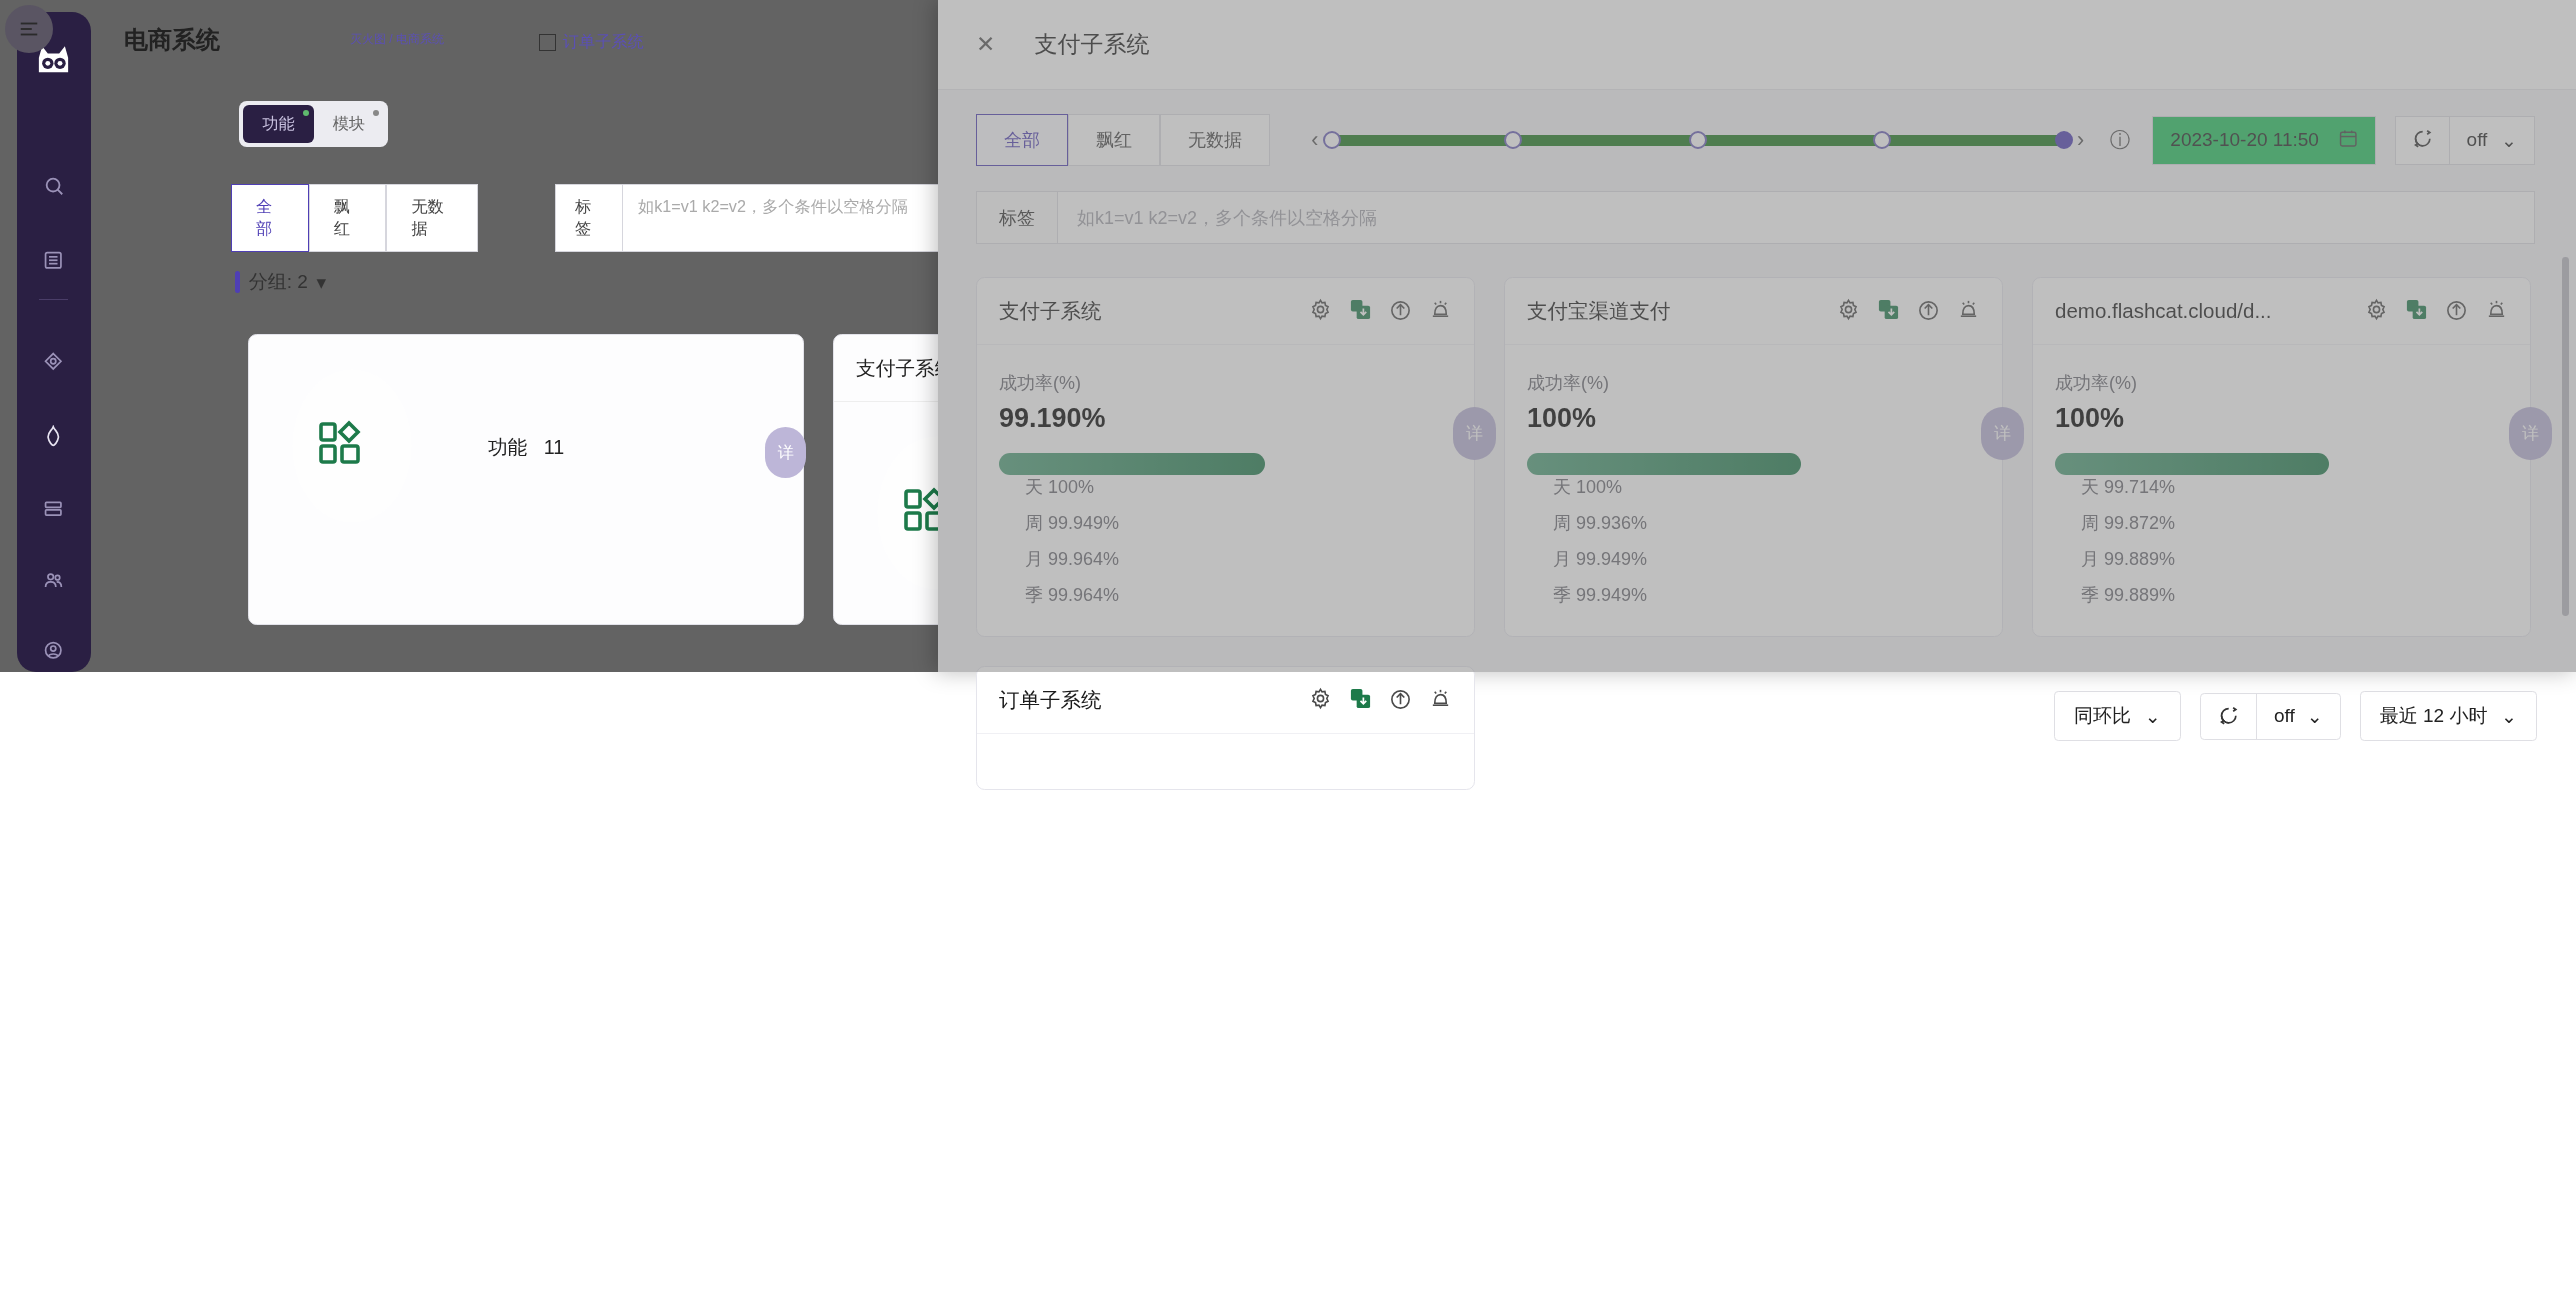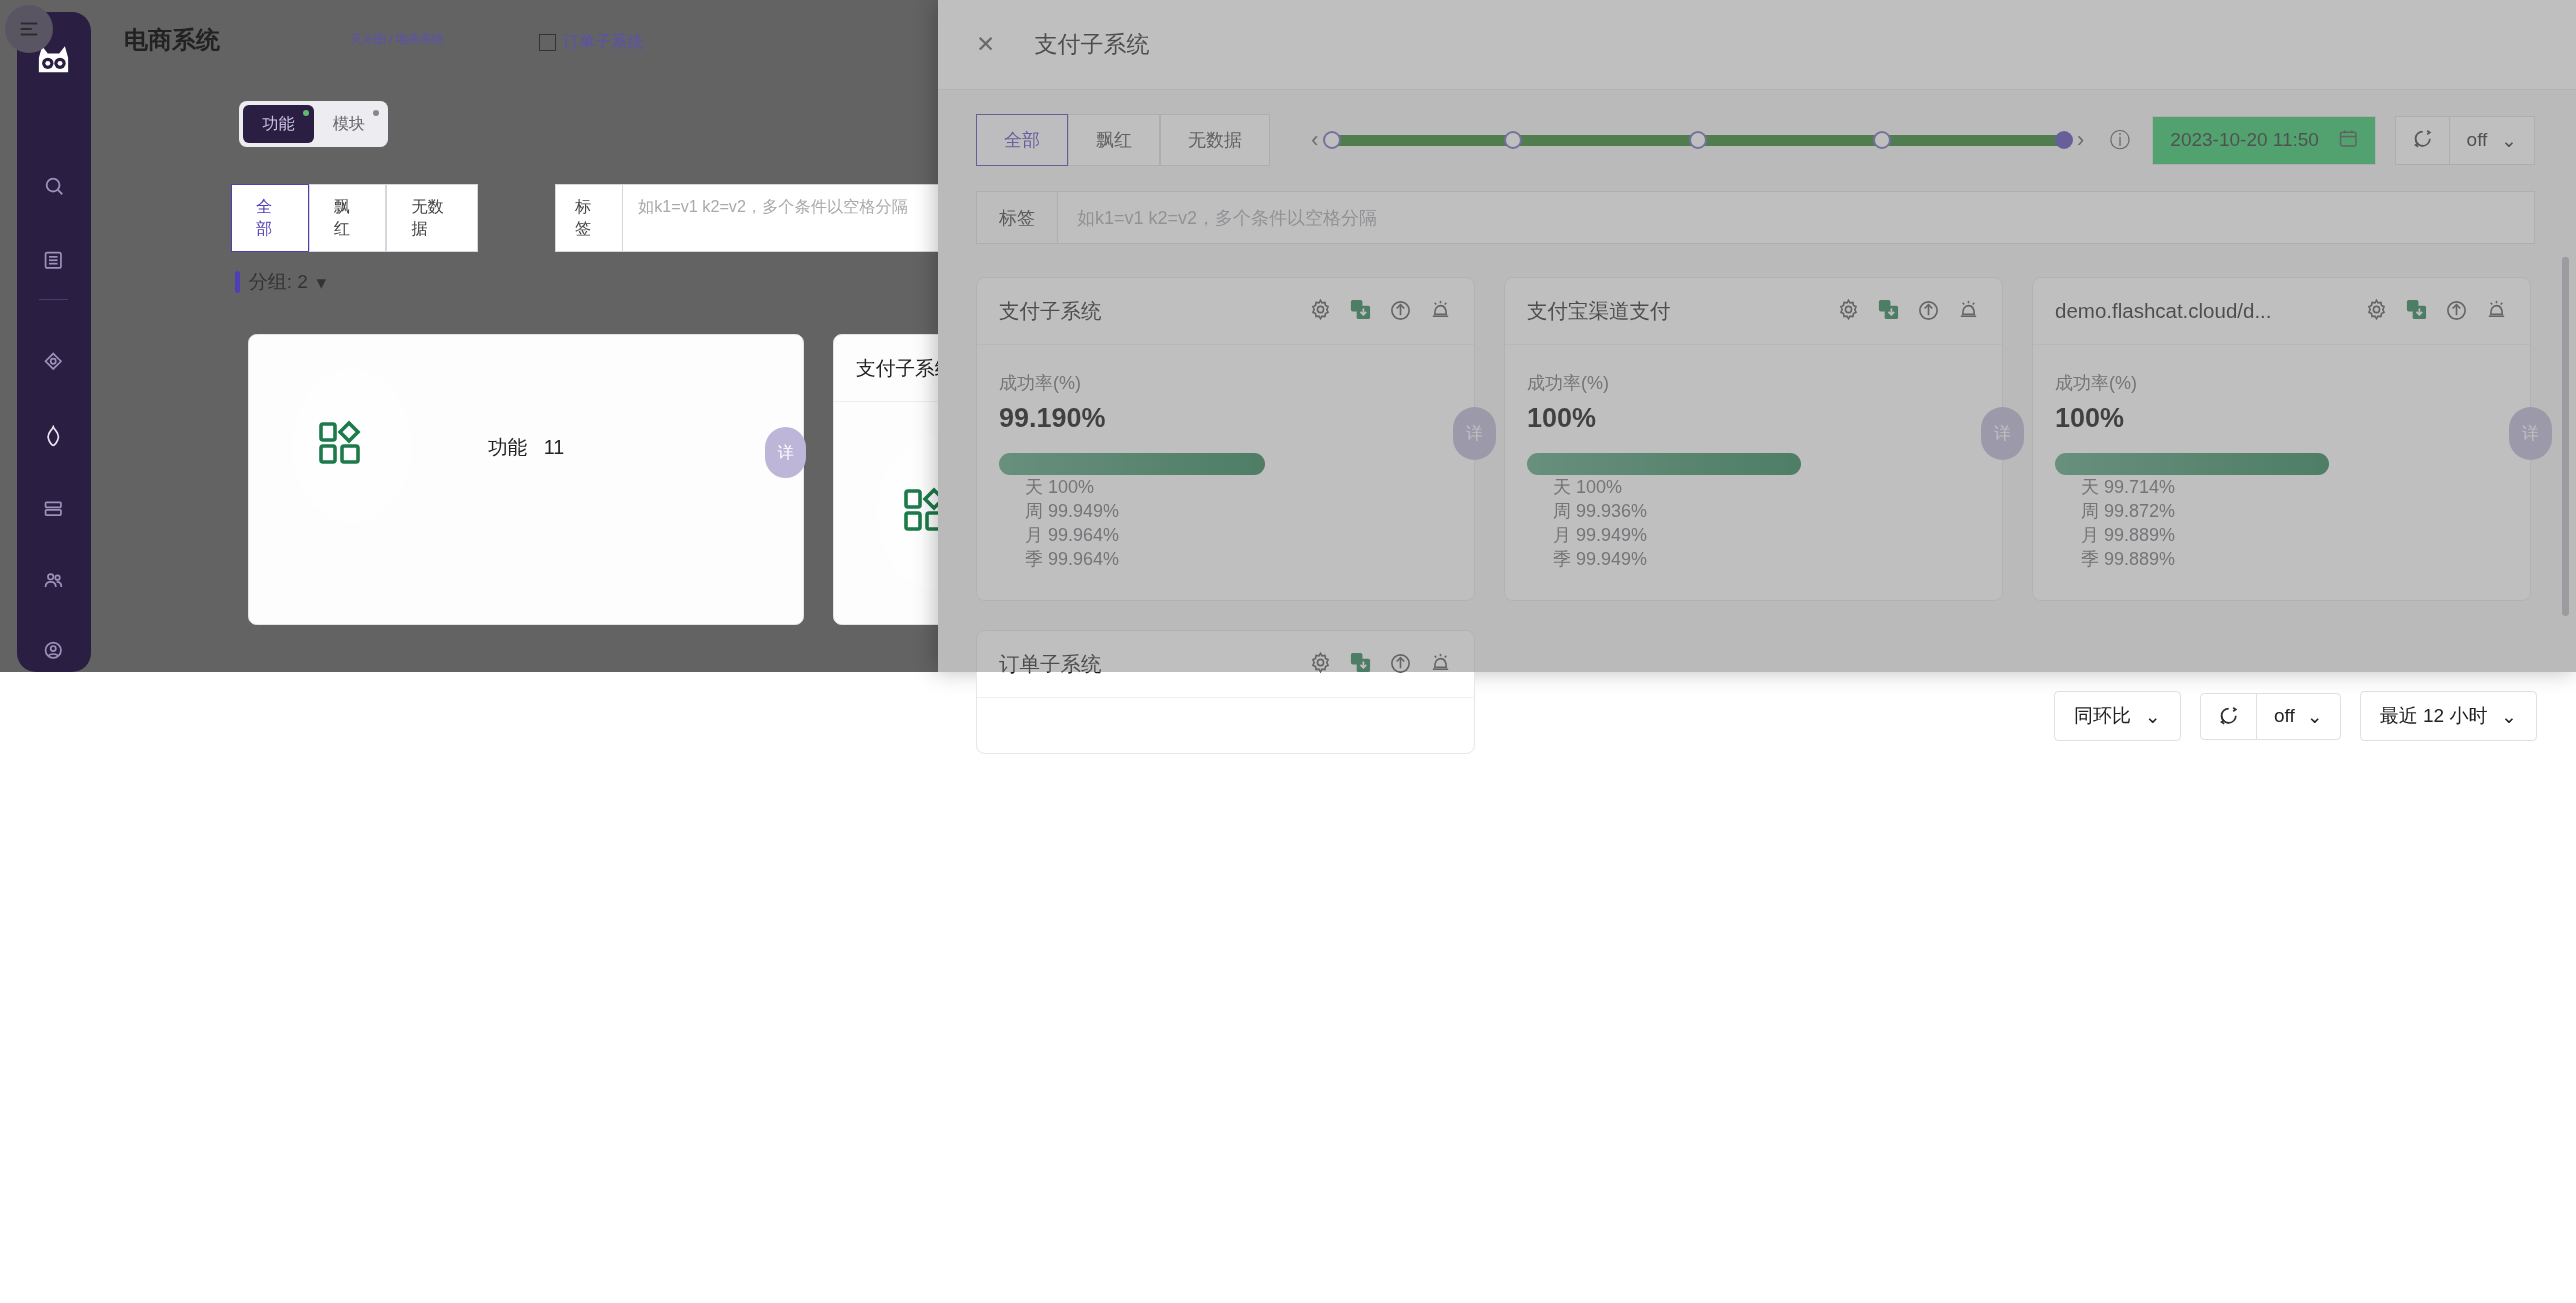--- a/index.html
+++ b/index.html
@@ -93,21 +93,21 @@
   .svc-card { width:499px; background:#fff; border:0.9px solid #e5e5ec; border-radius:8.6px; position:relative; }
   .svc-head { height:67px; display:flex; align-items:center; padding:0 22px; border-bottom:0.9px solid #f0f0f4; }
   .svc-title { font-size:20.5px; color:#1b1b1b; flex:1; white-space:nowrap; overflow:hidden; }
   .svc-icons { display:flex; gap:17px; align-items:center; }
   .svc-body { display:flex; padding:26px 22px 29px 22px; position:relative;flex-direction:column; }
   .svc-left { width:274px; }
   .svc-metric-label { font-size:18px; color:#6a6a72; }
   .svc-metric-value { font-size:27px; font-weight:bold; color:#000000; margin-top:8.6px; }
   .svc-bar { margin-top:19px; height:22px; border-radius:11px;
              background:linear-gradient(90deg,#4fa07a 0%,#1d7a4a 100%); }
-  .svc-right { margin-left:26px; display:flex; flex-direction:column; }
+  .svc-right { margin-left:26px; display:flex; flex-direction:column; gap:12px; }
   .svc-kv { font-size:18px; color:#6a6a72; }
   .svc-detail { position:absolute; right:-22px; top:62px; width:43px; height:53px; border-radius:24px; background:#b9b2d6;
                 color:#fff; font-size:17px; display:flex; align-items:center; justify-content:center; }
 
   .modal-scrollbar { position:absolute; right:6.8px; top:257px; width:6.8px; height:359px; background:#b9b9c0; border-radius:3.4px; }
 
   
   .bottom { position:absolute; left:0; top:672px; width:2576px; height:631px; background:#fff; }
   .bottom-toolbar { position:absolute; right:39px; top:19px; display:flex; gap:19px; align-items:center; }
   .bt-btn { border:0.9px solid #dfdfe4; border-radius:4.3px; padding:11px 19px; font-size:19px; color:#222;

